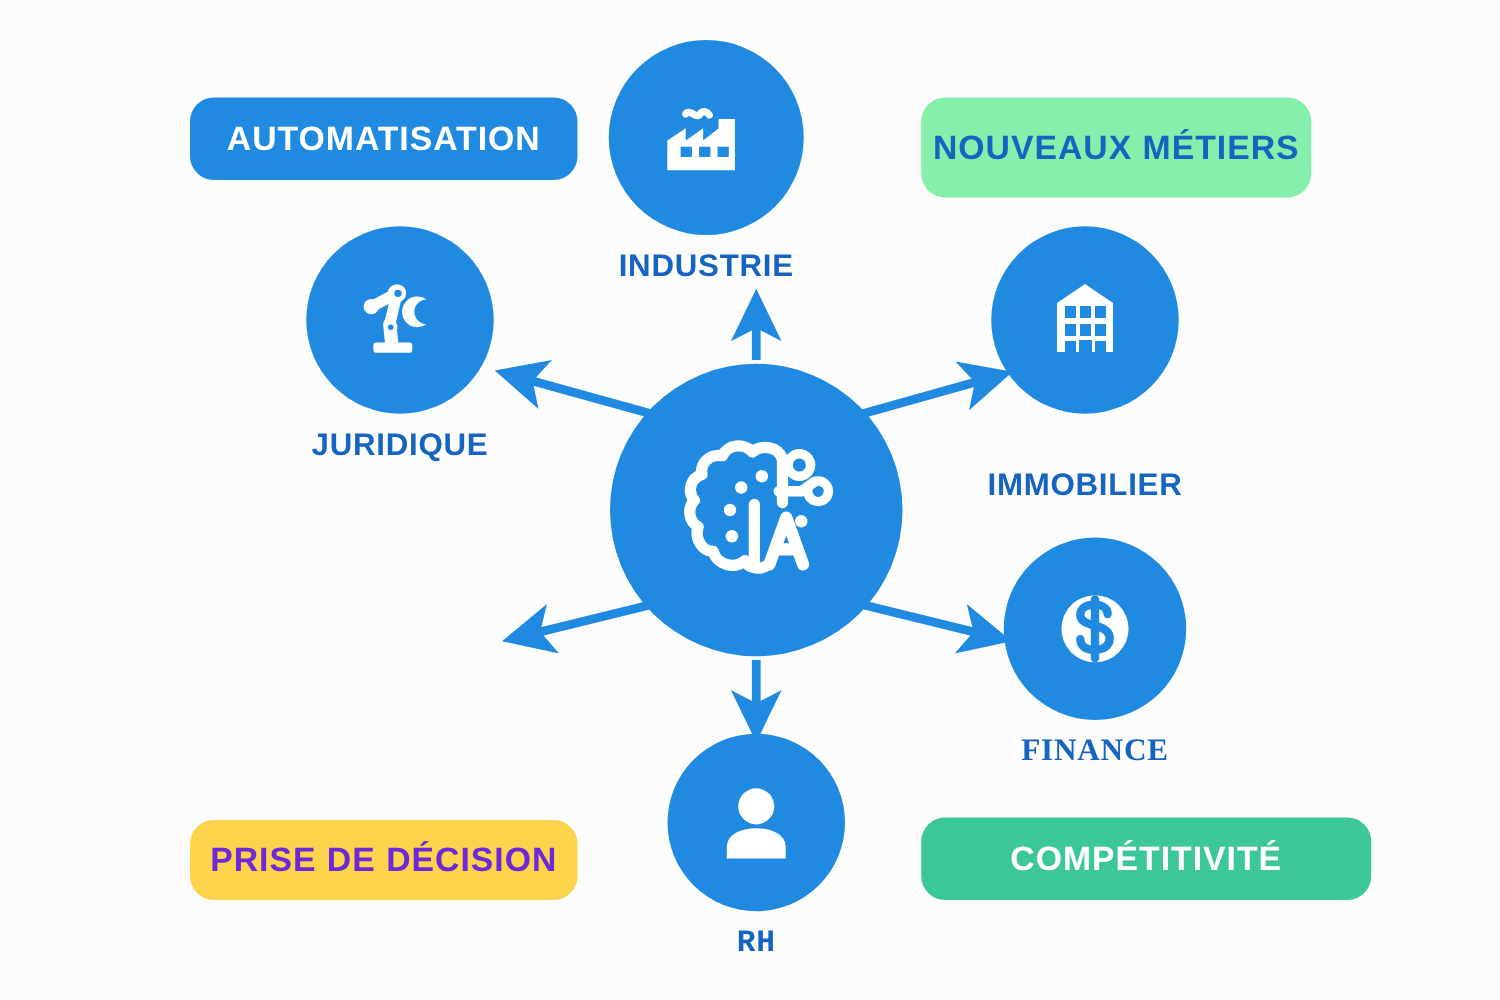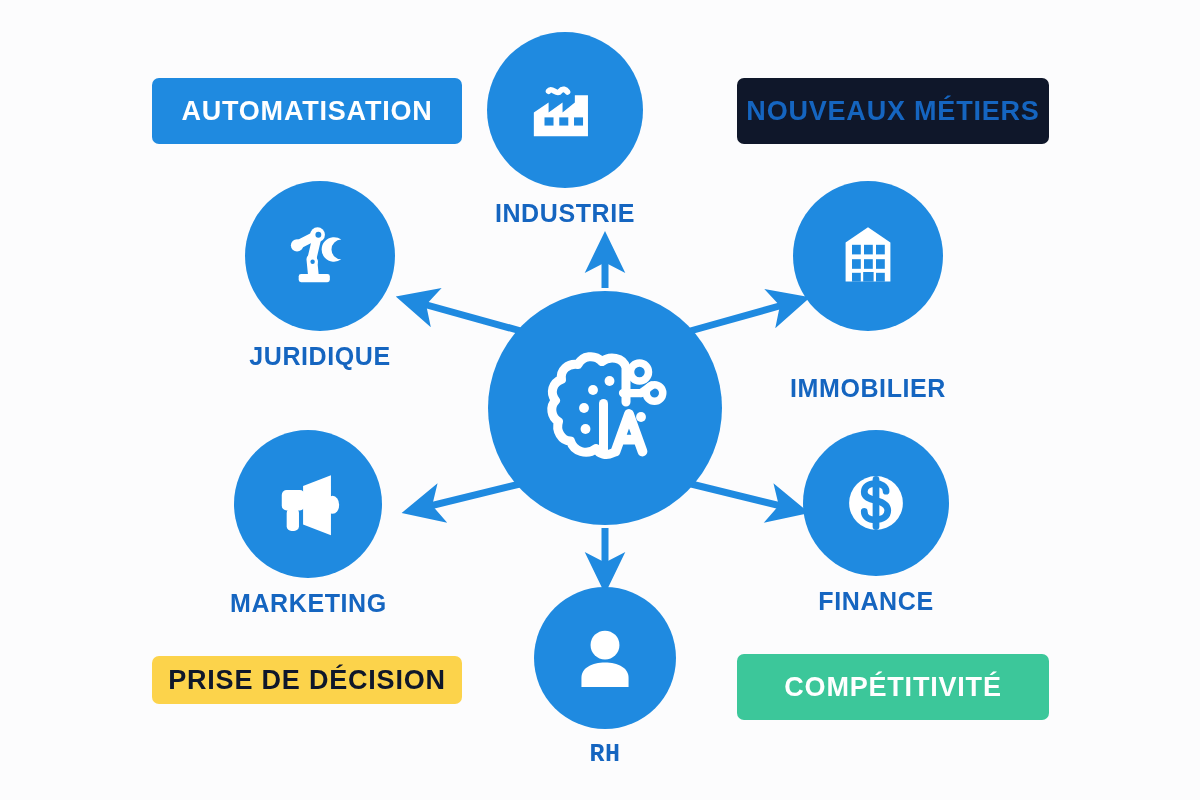--- a/index.html
+++ b/index.html
@@ -55,44 +55,44 @@
   #node-juridique .bubble svg{width:82px;height:82px;}
 
   #node-immobilier{left:790px;top:181px;gap:32px;}
   #node-immobilier .bubble{width:150px;height:150px;}
   #node-immobilier .bubble svg{width:80px;height:80px;}
 
   #node-marketing{left:230px;top:430px;}
   #node-marketing .bubble{width:148px;height:148px;}
   #node-marketing .bubble svg{width:82px;height:82px;}
 
-  #node-finance{left:803px;top:430px;}
+  #node-finance{left:803px;top:430px;font-family:Liberation Serif, serif;}
   #node-finance .bubble{width:146px;height:146px;}
   #node-finance .bubble svg{width:84px;height:84px;}
 
   #node-rh{left:534px;top:587px;font-family:Liberation Mono, monospace;}
   #node-rh .bubble{width:142px;height:142px;}
   #node-rh .bubble svg{width:76px;height:76px;}
 
   
   .pill{
     position:absolute;
     display:flex;align-items:center;justify-content:center;
-    border-radius:7px;
+    border-radius:19px;
     font-weight:bold;
     font-size:27px;
     letter-spacing:0.8px;
     white-space:nowrap;
     z-index:4;
     box-sizing:border-box;
   }
   #pill-automatisation{left:152px;top:78px;width:310px;height:66px;background:#1f8ae0;color:#ffffff;}
-  #pill-nouveaux{left:737px;top:78px;width:312px;height:66px;background:#0f172a;color:#1565c0;}
-  #pill-prise{left:152px;top:656px;width:310px;height:48px;background:#fcd34b;color:#0f172a;}
-  #pill-competitivite{left:737px;top:654px;width:312px;height:66px;background:#3cc79a;color:#ffffff;}
+  #pill-nouveaux{left:737px;top:78px;width:312px;height:80px;background:#86efac;color:#1565c0;}
+  #pill-prise{left:152px;top:656px;width:310px;height:64px;background:#fcd34b;color:#6d28d9;}
+  #pill-competitivite{left:737px;top:654px;width:360px;height:66px;background:#3cc79a;color:#ffffff;}
 </style>
 </head>
 <body>
 
 <div id="stage">
 
   <svg id="arrows" viewBox="0 0 1200 800">
     <defs>
       <marker id="ah" markerWidth="7" markerHeight="7" refX="3.4" refY="3.5" orient="auto" markerUnits="strokeWidth">
         <path d="M0.4,0.6 L6.4,3.5 L0.4,6.4 L1.9,3.5 Z" fill="#1f8ae0"></path>
@@ -177,32 +177,20 @@
         <rect x="45" y="54" width="11" height="12" fill="#1f8ae0"></rect>
         <rect x="60" y="54" width="11" height="12" fill="#1f8ae0"></rect>
         <rect x="30" y="71" width="11" height="11" fill="#1f8ae0"></rect>
         <rect x="60" y="71" width="11" height="11" fill="#1f8ae0"></rect>
         <rect x="44" y="70" width="13" height="12" fill="#1f8ae0"></rect>
       </svg>
     </div>
     <div class="cap">IMMOBILIER</div>
   </div>
 
-  <div class="node" id="node-marketing">
-    <div class="bubble">
-      <svg viewBox="0 0 100 100">
-        <path d="M44 28 L44 75 L78 88 L78 15 Z" fill="#ffffff"></path>
-        <rect x="18" y="33" width="28" height="25" rx="6" fill="#ffffff"></rect>
-        <rect x="24" y="55" width="15" height="28" rx="6" fill="#ffffff"></rect>
-        <path d="M78 41 A9 12 0 0 1 78 62 Z" fill="#ffffff"></path>
-        <ellipse cx="80" cy="51" rx="8" ry="11" fill="#ffffff"></ellipse>
-      </svg>
-    </div>
-    <div class="cap">MARKETING</div>
-  </div>
 
   <div class="node" id="node-finance">
     <div class="bubble">
       <svg viewBox="0 0 100 100">
         <circle cx="50" cy="50" r="32" fill="#ffffff"></circle>
         <path d="M50 22 L50 78" stroke="#1f8ae0" stroke-width="8" stroke-linecap="round"></path>
         <path d="M62 36 C62 30 56 27 49 27 C41 27 36 31 36 37
                  C36 43 42 45 50 47 C58 49 64 52 64 59
                  C64 66 58 70 49 70 C41 70 36 66 36 60" stroke="#1f8ae0" stroke-width="8" fill="none" stroke-linecap="round"></path>
       </svg>

